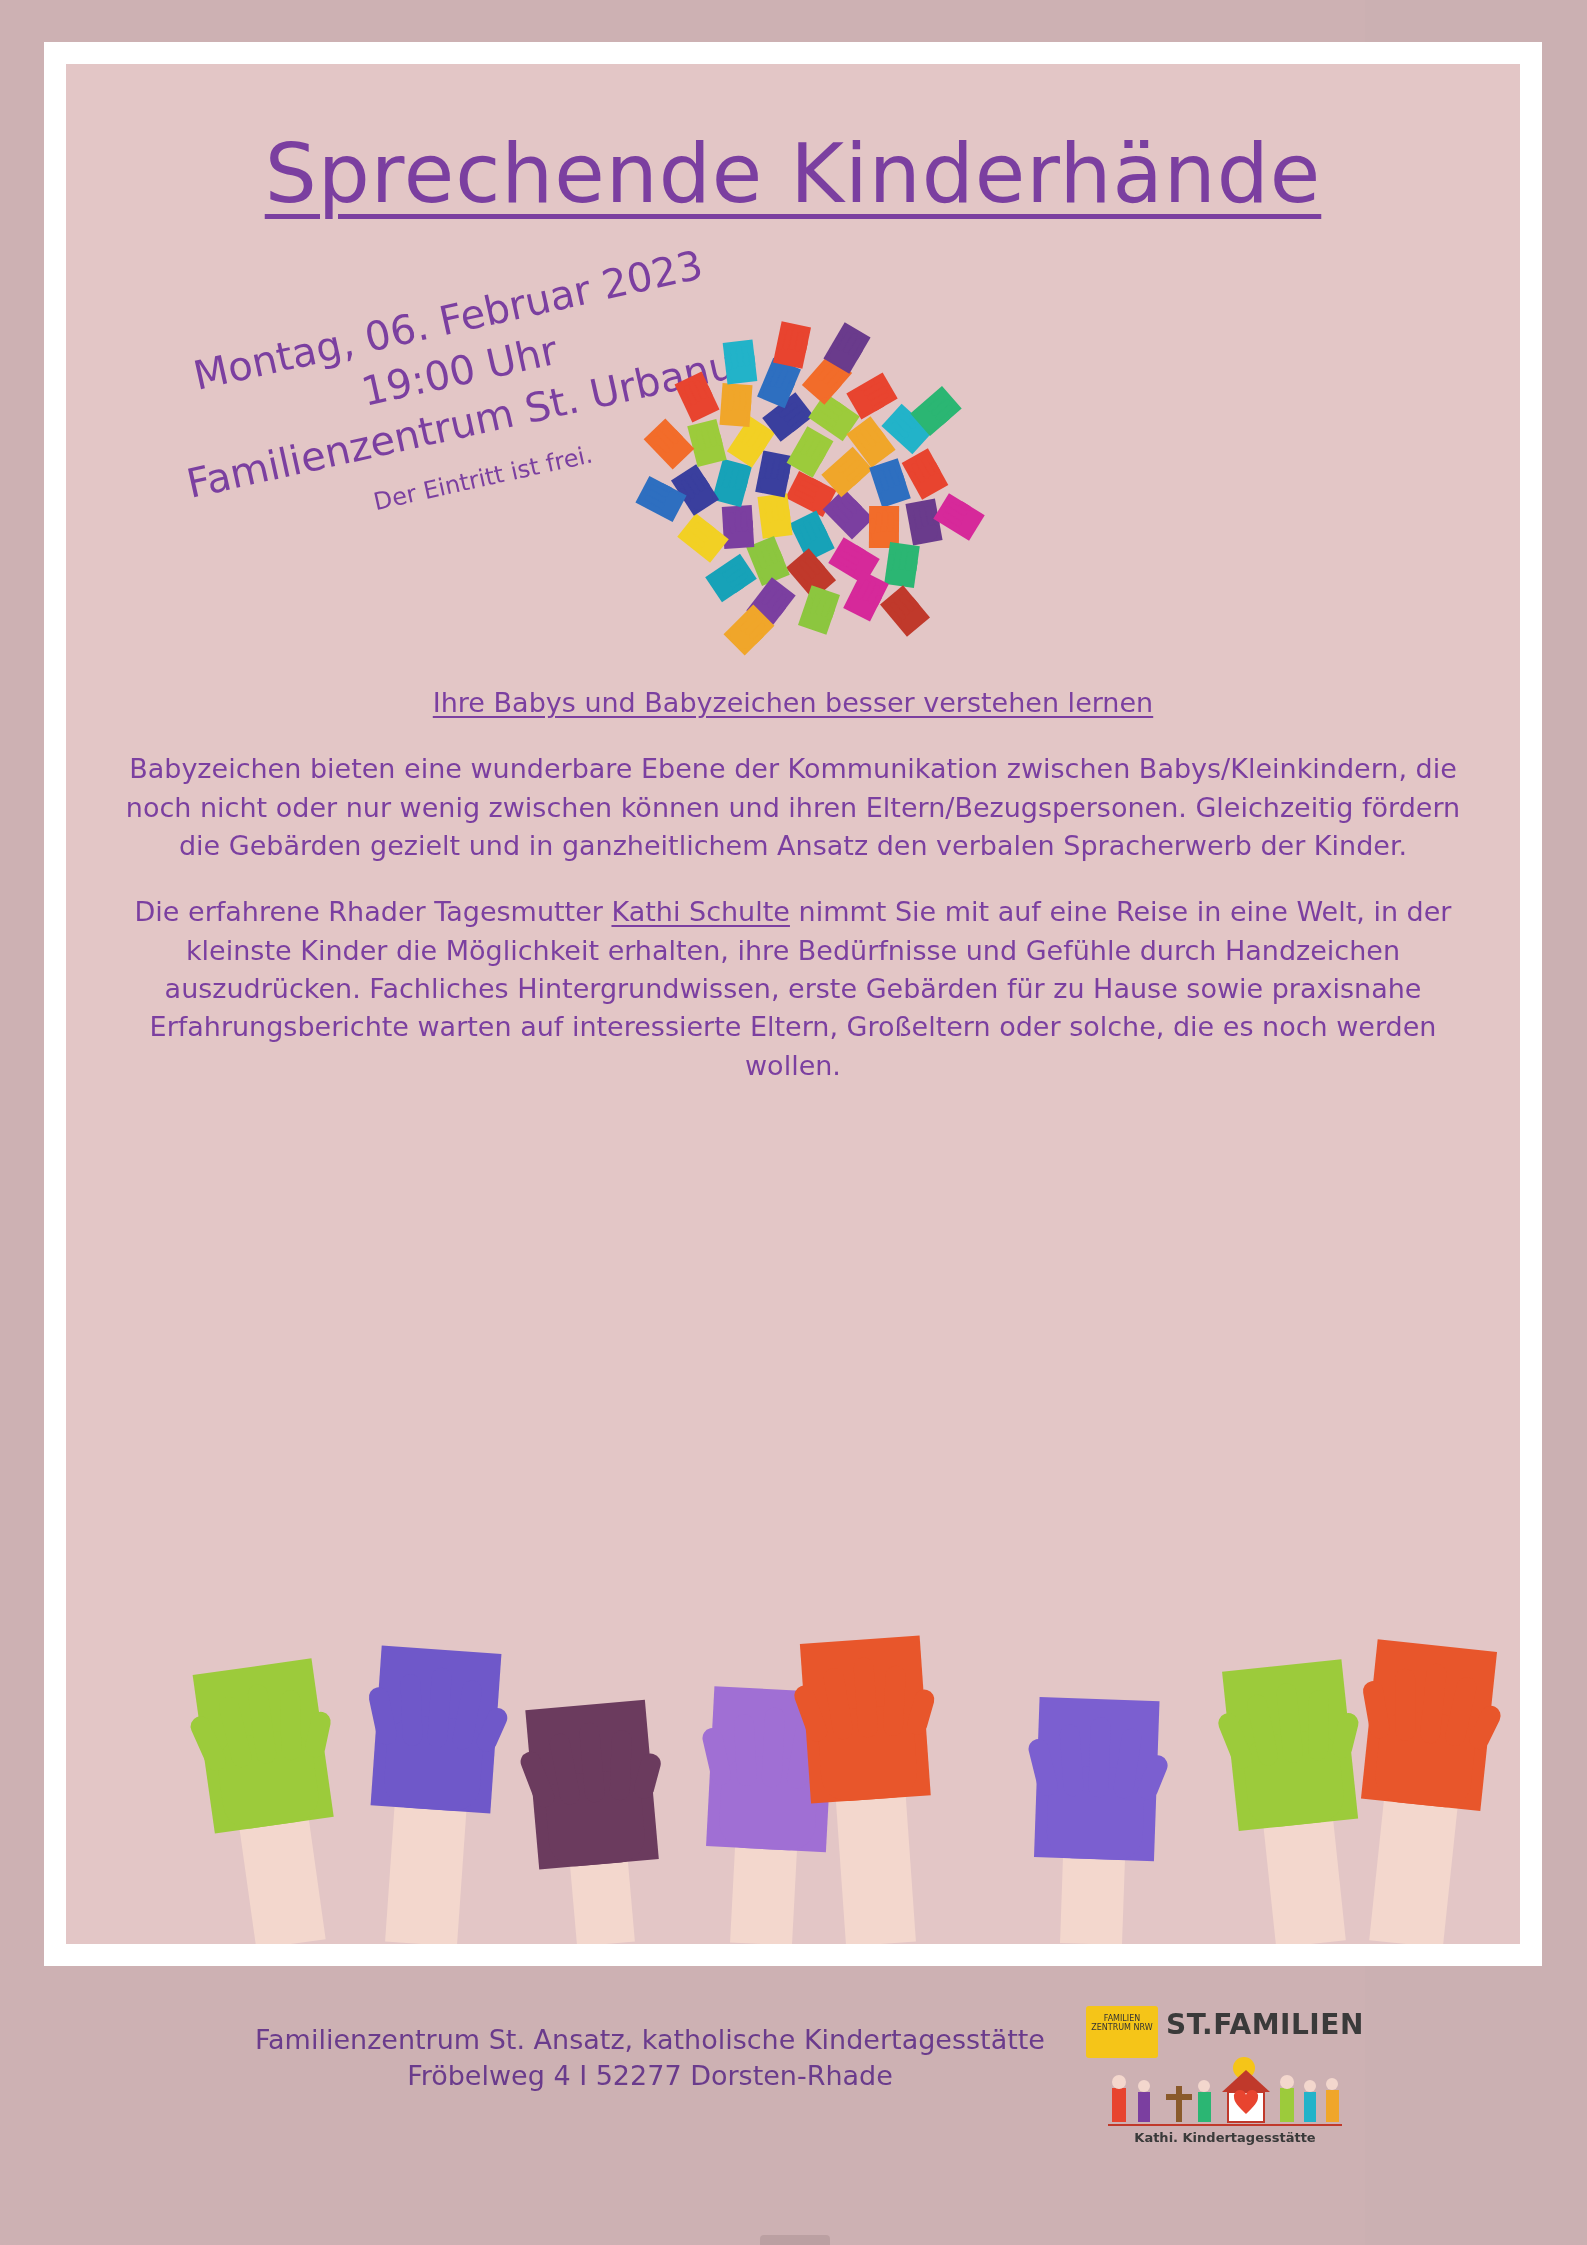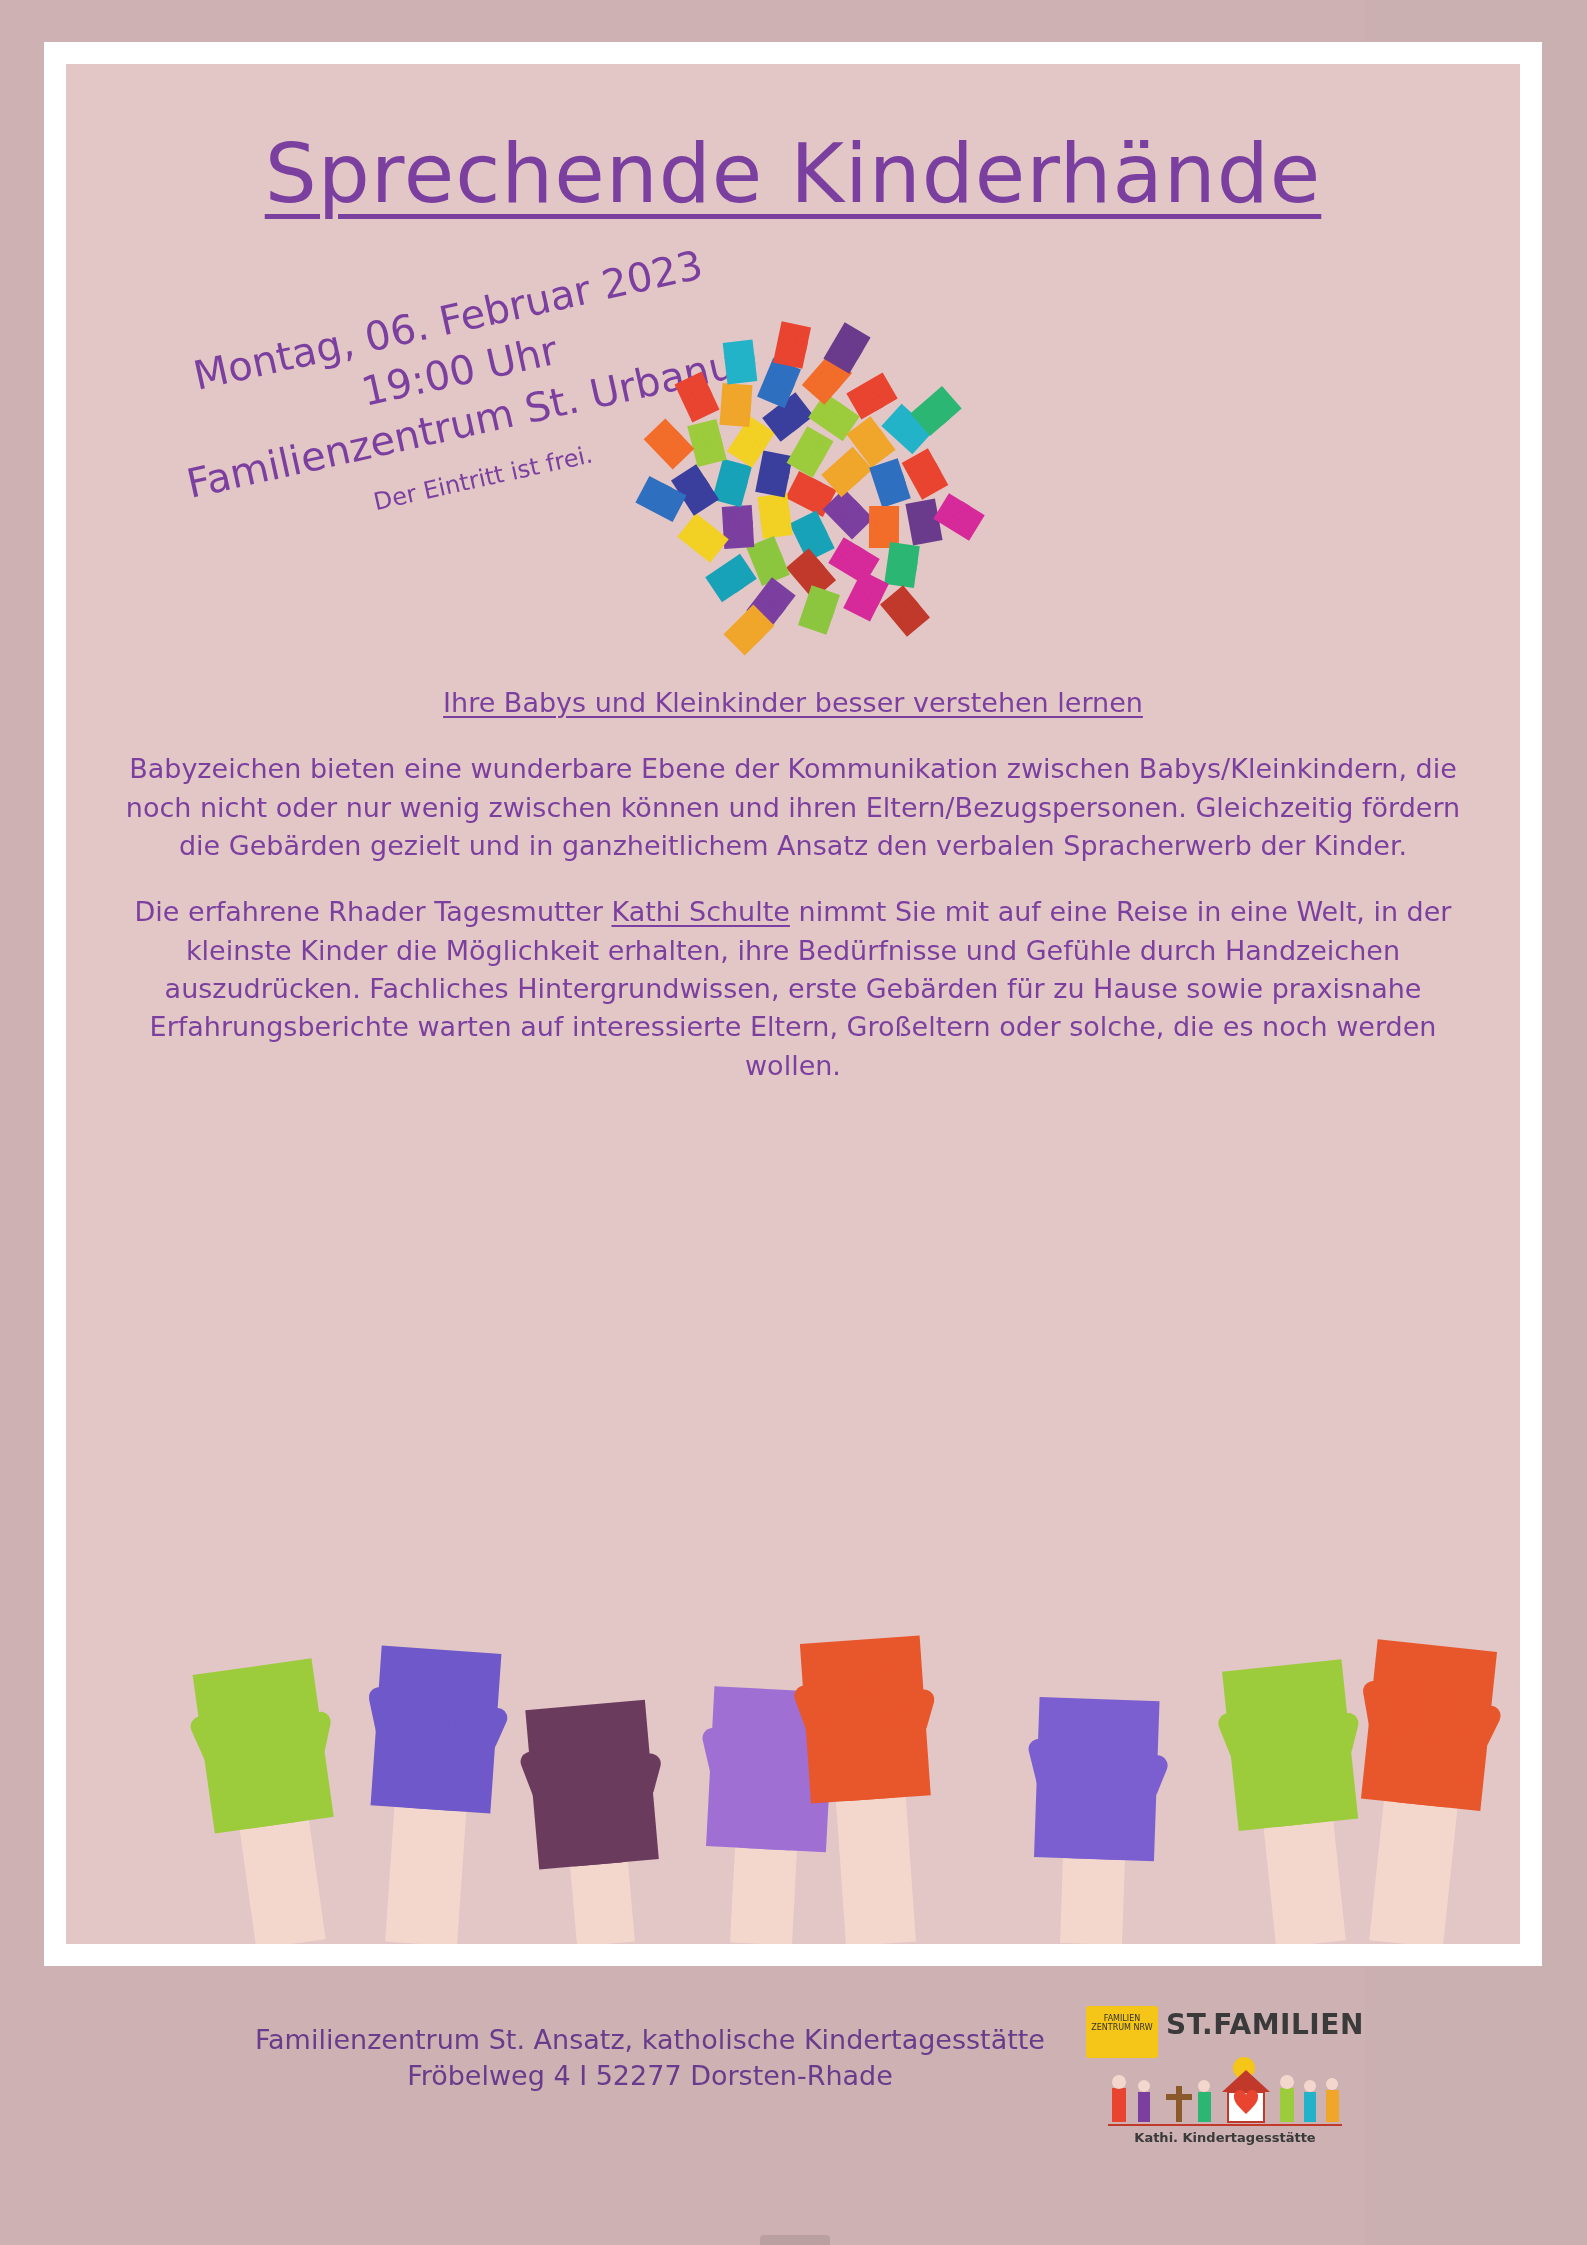--- a/index.html
+++ b/index.html
@@ -618,21 +618,21 @@
             <div class="f" style="left:1px;height:16px;bottom:14px;"></div>
             <div class="f" style="left:7px;height:21px;bottom:15px;"></div>
             <div class="f" style="left:13px;height:22px;bottom:16px;"></div>
             <div class="f" style="left:19px;height:20px;bottom:16px;"></div>
             <div class="f" style="left:25px;height:13px;bottom:15px;"></div>
           </div>
         </div>
 
       <div class="body-text">
         <p>
-          <span class="u">Ihre Babys und Kleinkinder besser verstehen lernen</span><br>
+          <span class="u">Ihre Babys und Babyzeichen besser verstehen lernen</span><br>
         </p>
         <p>Babyzeichen bieten eine wunderbare Ebene der Kommunikation zwischen Babys/Kleinkindern, die noch nicht oder nur wenig zwischen können und ihren Eltern/Bezugspersonen. Gleichzeitig fördern die Gebärden gezielt und in ganzheitlichem Ansatz den verbalen Spracherwerb der Kinder.</p>
         <p>
           <span>Die erfahrene Rhader Tagesmutter </span><span class="u">Kathi Schulte</span><span> nimmt Sie mit auf eine Reise in eine Welt, in der kleinste Kinder die Möglichkeit erhalten, ihre Bedürfnisse und Gefühle durch Handzeichen auszudrücken. Fachliches Hintergrundwissen, erste Gebärden für zu Hause sowie praxisnahe Erfahrungsberichte warten auf interessierte Eltern, Großeltern oder solche, die es noch werden wollen.</span>
         </p>
       </div>
 
       <div class="hands-photo" id="handsPhoto">
           <div class="arm" style="left: 150px; width: 150px; height: 190px; transform: rotate(-8deg); transform-origin: center bottom;">
             <div class="forearm" style="left: 40px; width: 70px; height: 150px;"></div>

